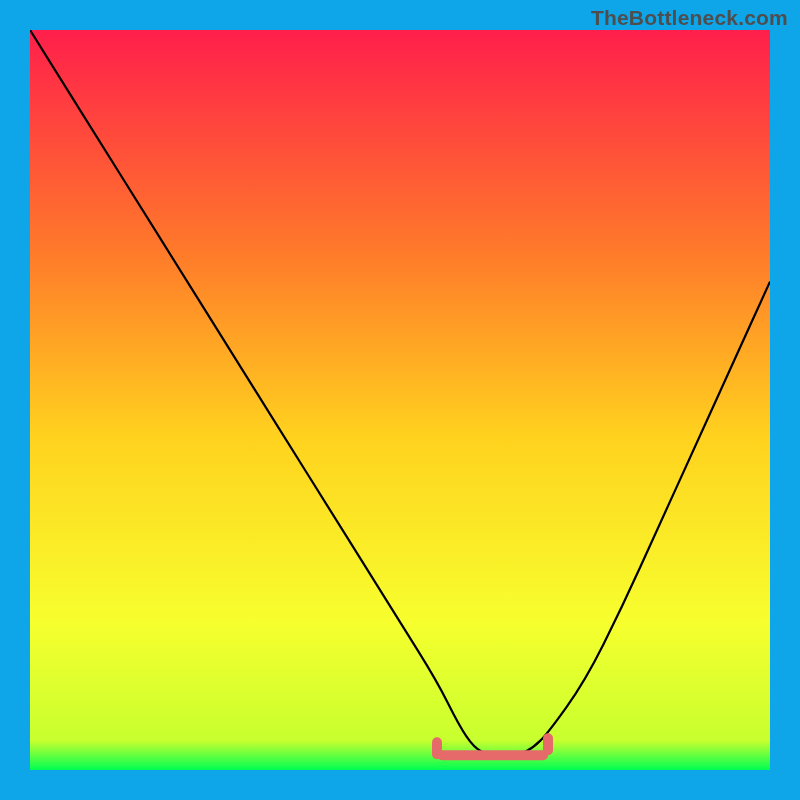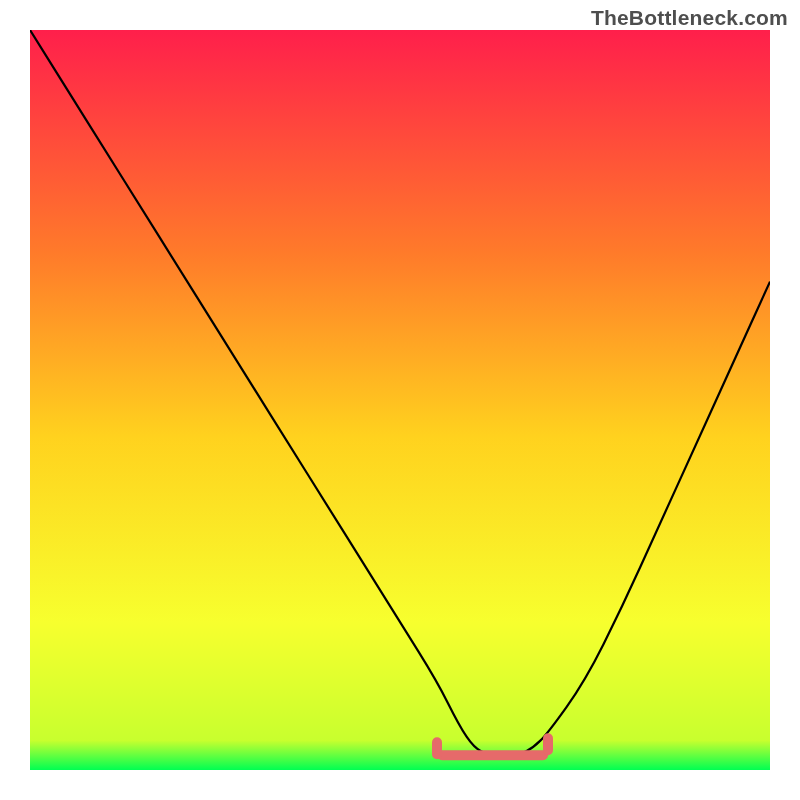--- a/index.html
+++ b/index.html
@@ -7,21 +7,21 @@
     padding: 0;
     width: 800px;
     height: 800px;
     background: #000;
     overflow: hidden;
   }
   .frame {
     position: relative;
     width: 800px;
     height: 800px;
-    background: #ffffff;
+    background: #0ea5e9;
   }
   .plot {
     position: absolute;
     left: 30px;
     top: 30px;
     width: 740px;
     height: 740px;
   }
   .attribution {
     position: absolute;

